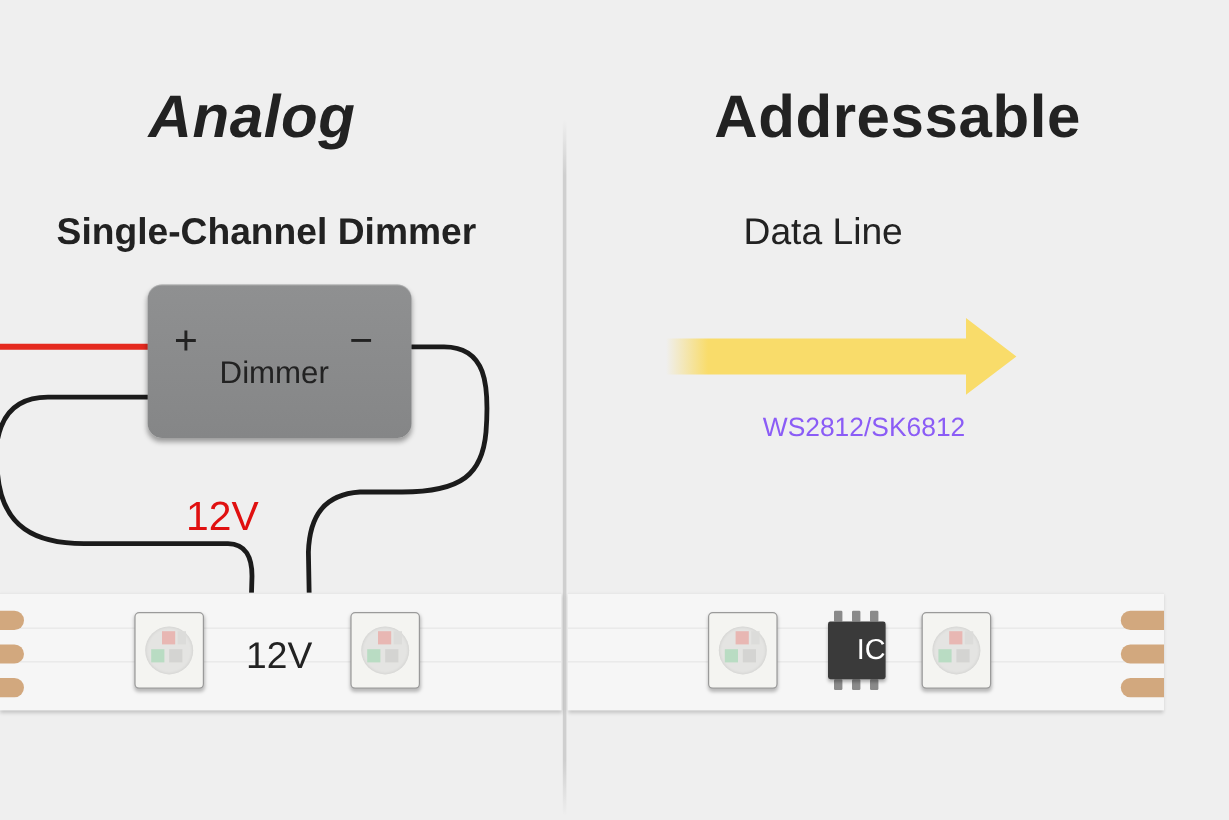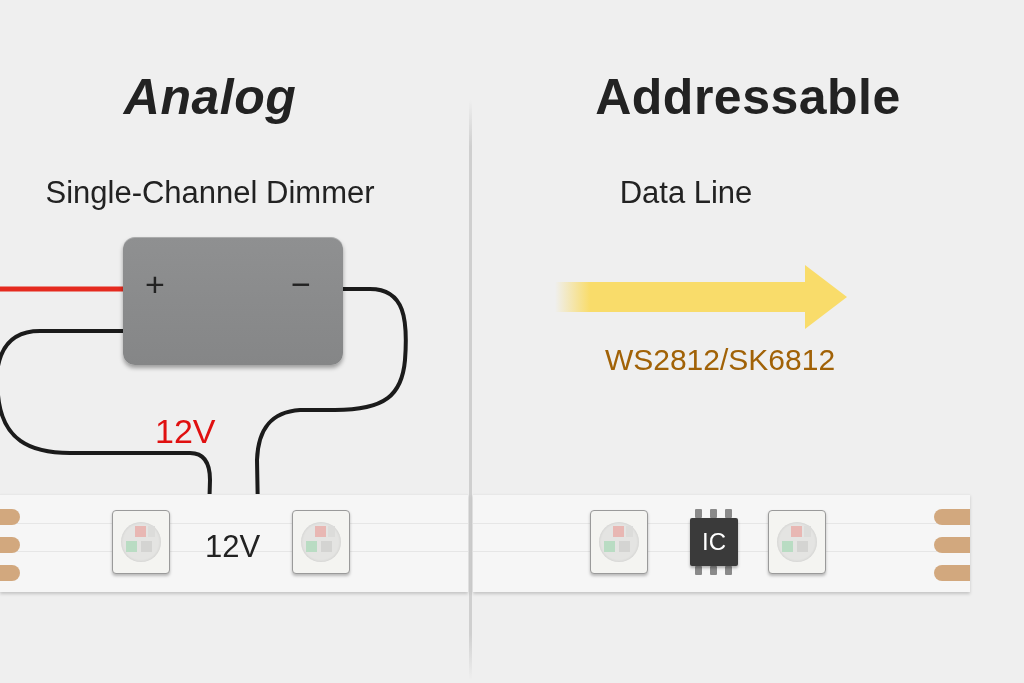--- a/index.html
+++ b/index.html
@@ -50,52 +50,53 @@
     background:linear-gradient(#8f9091, #858687);
     border-radius:12px;
     box-shadow:0 3px 4px rgba(0,0,0,0.35), inset 0 1px 0 rgba(255,255,255,0.25);
   }
   .dimmer .lbl { position:absolute; left:60px; top:58px; font-size:26px; color:#222; }
   .dimmer .plus { position:absolute; left:22px; top:30px; font-size:34px; color:#222; line-height:1; }
   .dimmer .minus { position:absolute; left:168px; top:30px; font-size:34px; color:#222; line-height:1; }
   .ic {
     left:690px; top:518px; width:48px; height:48px; background:#3a3a3a;
     border-radius:2px; box-shadow:0 2px 3px rgba(0,0,0,0.3);
-    color:#fff; font-size:24px; text-align:center; line-height:48px;
+    color:#fff; font-size:24px; text-align:right; line-height:48px;
   }
   .pin { position:absolute; width:7px; height:9px; background:#8a8a8a; border-radius:1px; }
   .v12-red { left:155px; top:412px; font-size:34px; color:#e01010; }
   .v12-black { left:205px; top:529px; font-size:31px; color:#222; }
-  .chip-label { left:560px; top:343px; width:320px; font-size:30px; text-align:center; color:#a16207; }
+  .chip-label { left:560px; top:343px; width:320px; font-size:22px; text-align:center; color:#8b5cf6; }
 </style>
 </head>
 <body>
 
 <div class="abs title" style="left:60px; top:68px; width:300px;font-style:italic;">Analog</div>
-<div class="abs subtitle" style="left:10px; top:175px; width:400px;">Single-Channel Dimmer</div>
+<div class="abs subtitle" style="left:22px; top:175px; width:400px;font-weight:bold;">Single-Channel Dimmer</div>
 <div class="abs title" style="left:548px; top:68px; width:400px;">Addressable</div>
 <div class="abs subtitle" style="left:536px; top:175px; width:300px;">Data Line</div>
 
 <div class="abs divider"></div>
 
 <svg class="abs" style="left:0; top:0;" width="470" height="530" viewBox="0 0 470 530">
 
   <path d="M0 289 L125 289" stroke="#e52a1f" stroke-width="5" fill="none" stroke-linecap="round"></path>
 
   <path d="M125 331 L40 331 C -5 331 -5 375 -2 395 C 2 440 30 453 70 453 L190 453 C 205 453 210 465 210 480 L209 514" stroke="#1b1b1b" stroke-width="4" fill="none" stroke-linecap="round"></path>
 
   <path d="M343 289 L370 289 C 405 289 408 320 405 360 C 402 395 385 410 335 410 L300 410 C 270 412 258 430 257 460 L258 514" stroke="#1b1b1b" stroke-width="4" fill="none" stroke-linecap="round"></path>
 
   <rect x="205" y="511" width="7" height="6" fill="#e51b1b"></rect>
   <rect x="255" y="511" width="7" height="6" fill="#e51b1b"></rect>
 </svg>
 
 <div class="abs dimmer">
   <span class="plus">+</span>
   <span class="minus">−</span>
+  <span class="lbl">Dimmer</span>
 </div>
 
 <div class="abs v12-red">12V</div>
 
 <svg class="abs" style="left:555px; top:262px;" width="295" height="70" viewBox="0 0 295 70">
   <defs>
     <linearGradient id="ag" x1="0" x2="1" y1="0" y2="0">
       <stop offset="0" stop-color="#f9dc6a" stop-opacity="0"></stop>
       <stop offset="0.12" stop-color="#f9dc6a" stop-opacity="1"></stop>
       <stop offset="1" stop-color="#f9dc6a" stop-opacity="1"></stop>

